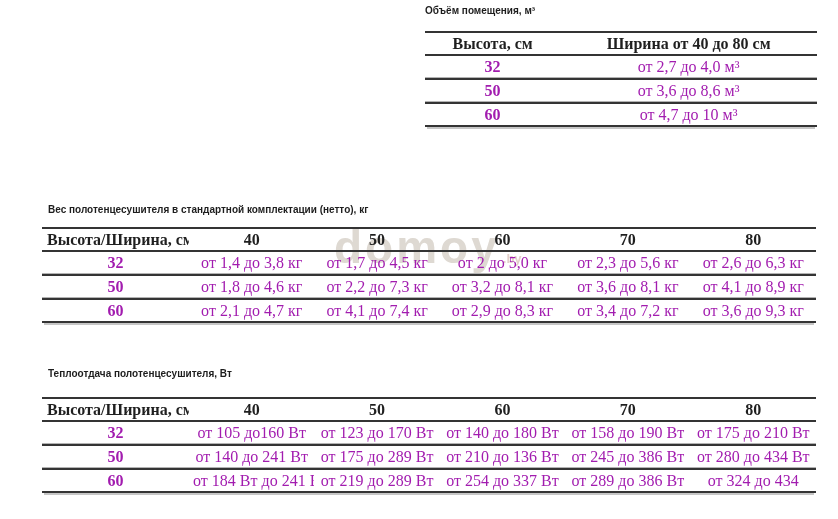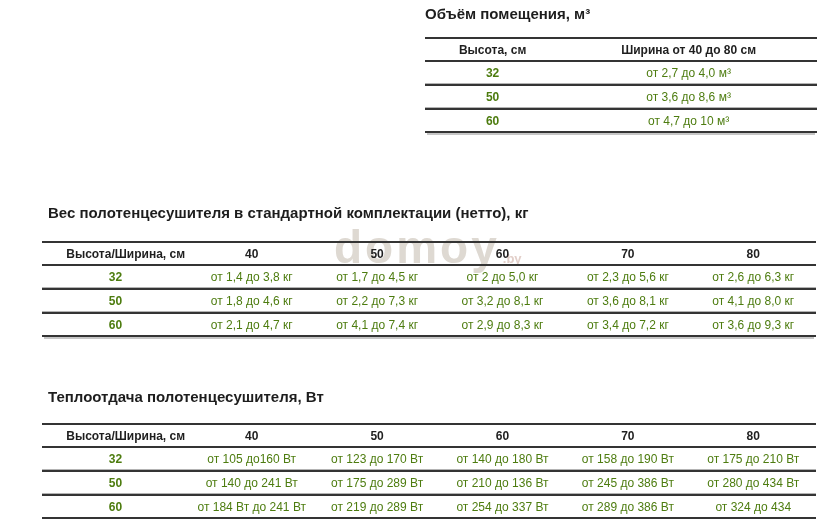--- a/index.html
+++ b/index.html
@@ -13,45 +13,46 @@
 
   
   .watermark {
     position: absolute; left: 334px; top: 220px; z-index: 0;
     font-size: 46px; font-weight: bold; letter-spacing: 3px;
     color: #ded9d2; user-select: none; white-space: nowrap;
   }
   .wm-suffix { font-size: 13px; letter-spacing: 0; color: #e2cfc9; margin-left: 3px; }
 
   .sec { position: absolute; z-index: 1; }
-  .sec h3 { margin: 0; font-size: 15px; font-weight: bold; color: #1d1d1d; }
+  .sec h3 { margin: 0; font-size: 10px; font-weight: bold; color: #1d1d1d; }
 
   .sec-volume { left: 425px; top: 5px;  width: 392px; }
   .sec-volume h3 { margin-bottom: 15px; }
   .sec-weight { left: 42px; top: 204px; width: 774px; }
-  .sec-weight h3 { margin-bottom: 20px; padding-left: 6px; }
+  .sec-weight h3 { margin-bottom: 12px; padding-left: 6px; }
   .sec-heat   { left: 42px; top: 368px; width: 774px; }
-  .sec-heat h3 { margin-bottom: 18px; padding-left: 6px; margin-top: 20px; }
+  .sec-heat h3 { margin-bottom: 18px; padding-left: 6px; }
 
   table {
     width: 100%;
     border-collapse: separate; border-spacing: 0;
     table-layout: fixed;
-    font-size: 12px;
+    font-size: 16px;
     box-shadow: 0 4px 0 -2px #c6c6c6; 
     background: transparent;
+    font-family: Liberation Serif, serif;
   }
   th, td { height: 19px; padding: 1px 4px; text-align: center; vertical-align: middle; white-space: nowrap; overflow: hidden; }
   th {
     font-weight: bold; color: #1f1f1f;
     border-top: 2px solid #343434;
     border-bottom: 2px solid #343434;
   }
   td {
-    color: #4d7c0f;
+    color: #a21caf;
     border-top: 2px solid #343434;   
     border-bottom: 1px solid #b3b3b3;
   }
   tbody tr:first-child td { border-top: 0; }
   tbody tr:last-child td { border-bottom: 2px solid #343434; }
   td.row-head { font-weight: bold; }
   table.wide th:first-child { text-align: right; padding-left: 5px; }
 </style>
 </head>
 <body>
@@ -119,21 +120,21 @@
             <td>от 2 до 5,0 кг</td>
             <td>от 2,3 до 5,6 кг</td>
             <td>от 2,6 до 6,3 кг</td>
           </tr>
           <tr>
             <td class="row-head">50</td>
             <td>от 1,8 до 4,6 кг</td>
             <td>от 2,2 до 7,3 кг</td>
             <td>от 3,2 до 8,1 кг</td>
             <td>от 3,6 до 8,1 кг</td>
-            <td>от 4,1 до 8,0 кг</td>
+            <td>от 4,1 до 8,9 кг</td>
           </tr>
           <tr>
             <td class="row-head">60</td>
             <td>от 2,1 до 4,7 кг</td>
             <td>от 4,1 до 7,4 кг</td>
             <td>от 2,9 до 8,3 кг</td>
             <td>от 3,4 до 7,2 кг</td>
             <td>от 3,6 до 9,3 кг</td>
           </tr>
         </tbody>

